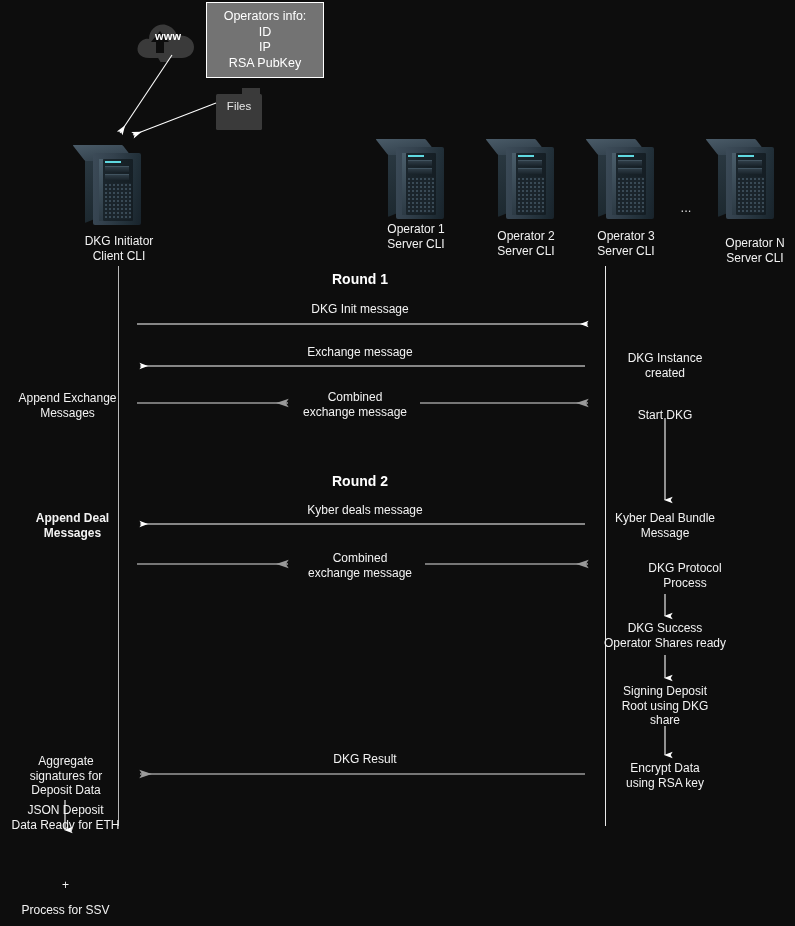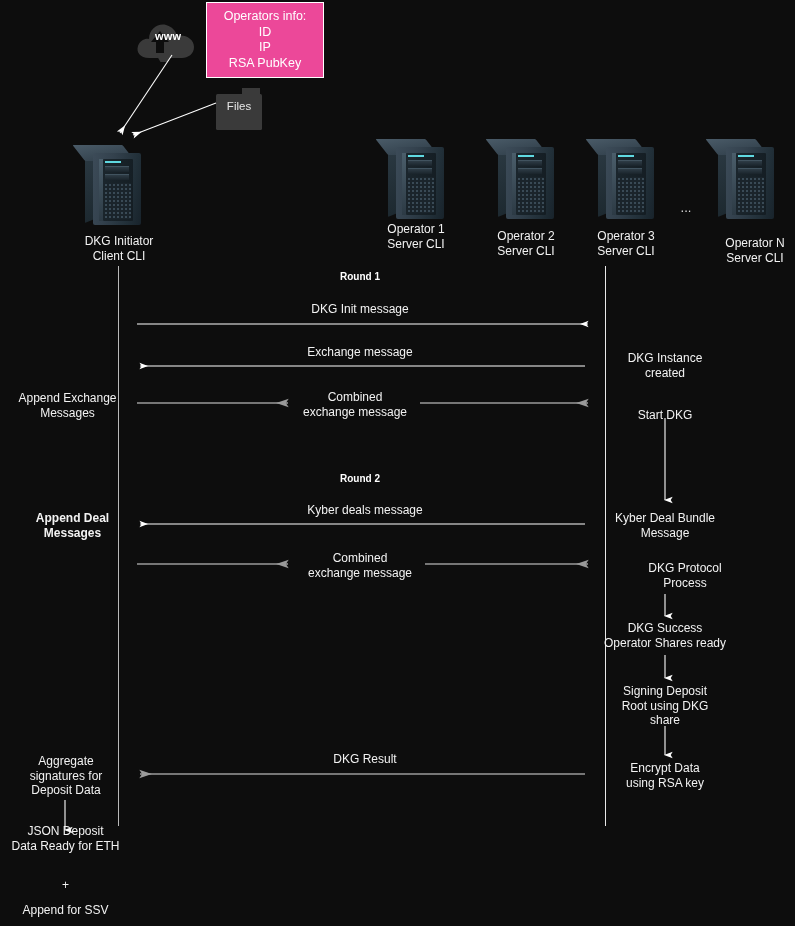--- a/index.html
+++ b/index.html
@@ -9,21 +9,21 @@
     color:#ffffff;background:#0d0d0d;
   }
   .abs{position:absolute;}
   .ctr{text-align:center;line-height:14.5px;font-size:12px;color:#f2f2f2;}
   .lifeline{position:absolute;width:1px;background:#e8e8e8;}
   .lifeline.dim{background:#b9b9b9;}
 
   
   #operators-box{
     left:206px;top:2px;width:118px;height:76px;
-    border:1.5px solid #ffffff;background:#ec4899;
+    border:1.5px solid #ffffff;background:#737373;
     display:flex;flex-direction:column;align-items:center;justify-content:center;
     font-size:12.5px;line-height:15.5px;color:#ffffff;box-sizing:border-box;
   }
   
   #cloud-icon{left:135px;top:20px;width:62px;height:42px;}
   #cloud-label{left:155px;top:30px;font-size:11px;font-weight:bold;color:#ffffff;letter-spacing:.2px;}
   
   #files-icon{left:216px;top:88px;width:46px;height:42px;}
   #files-label{left:216px;top:100px;width:46px;text-align:center;font-size:11.5px;color:#e6e6e6;}
 
@@ -48,21 +48,21 @@
   .tower .slot.s2{top:29px;}
   .tower .mesh{position:absolute;left:19px;top:38px;width:27px;height:36px;
     background-color:#1a242b;
     background-image:radial-gradient(#394a56 0.8px, transparent 0.9px);
     background-size:4px 4px;border-radius:1px;}
   .tower .glow{position:absolute;left:14px;top:14px;width:4px;height:62px;
     background:linear-gradient(180deg,#4e626f 0%,#2b3943 100%);opacity:.85;}
 
   .node-label{position:absolute;text-align:center;font-size:12px;line-height:14.5px;color:#f2f2f2;}
   .msg-label{position:absolute;text-align:center;font-size:12px;line-height:14.5px;color:#f2f2f2;}
-  .round-label{position:absolute;text-align:center;font-size:10px;font-weight:bold;color:#ffffff;}
+  .round-label{position:absolute;text-align:center;font-size:14px;font-weight:bold;color:#ffffff;}
 </style>
 </head>
 <body>
 
 <div class="abs" id="operators-box">
   <div>Operators info:</div>
   <div>ID</div>
   <div>IP</div>
   <div>RSA PubKey</div>
 </div>
@@ -270,20 +270,20 @@
 </div>
 
 <div class="msg-label" style="left:265px;top:752px;width:200px;">DKG Result</div>
 
 <div class="ctr abs" style="left:5px;top:754px;width:122px;">
   <div>Aggregate</div>
   <div>signatures for</div>
   <div>Deposit Data</div>
 </div>
 
-<div class="ctr abs" style="left:0px;top:824px;width:131px;">
+<div class="ctr abs" style="left:0px;top:803px;width:131px;">
   <div>JSON Deposit</div>
   <div>Data Ready for ETH</div>
 </div>
 
 <div class="ctr abs" style="left:0px;top:878px;width:131px;">+</div>
 
-<div class="ctr abs" style="left:0px;top:903px;width:131px;">Append for SSV</div>
+<div class="ctr abs" style="left:0px;top:903px;width:131px;">Process for SSV</div>
 
 </body></html>

